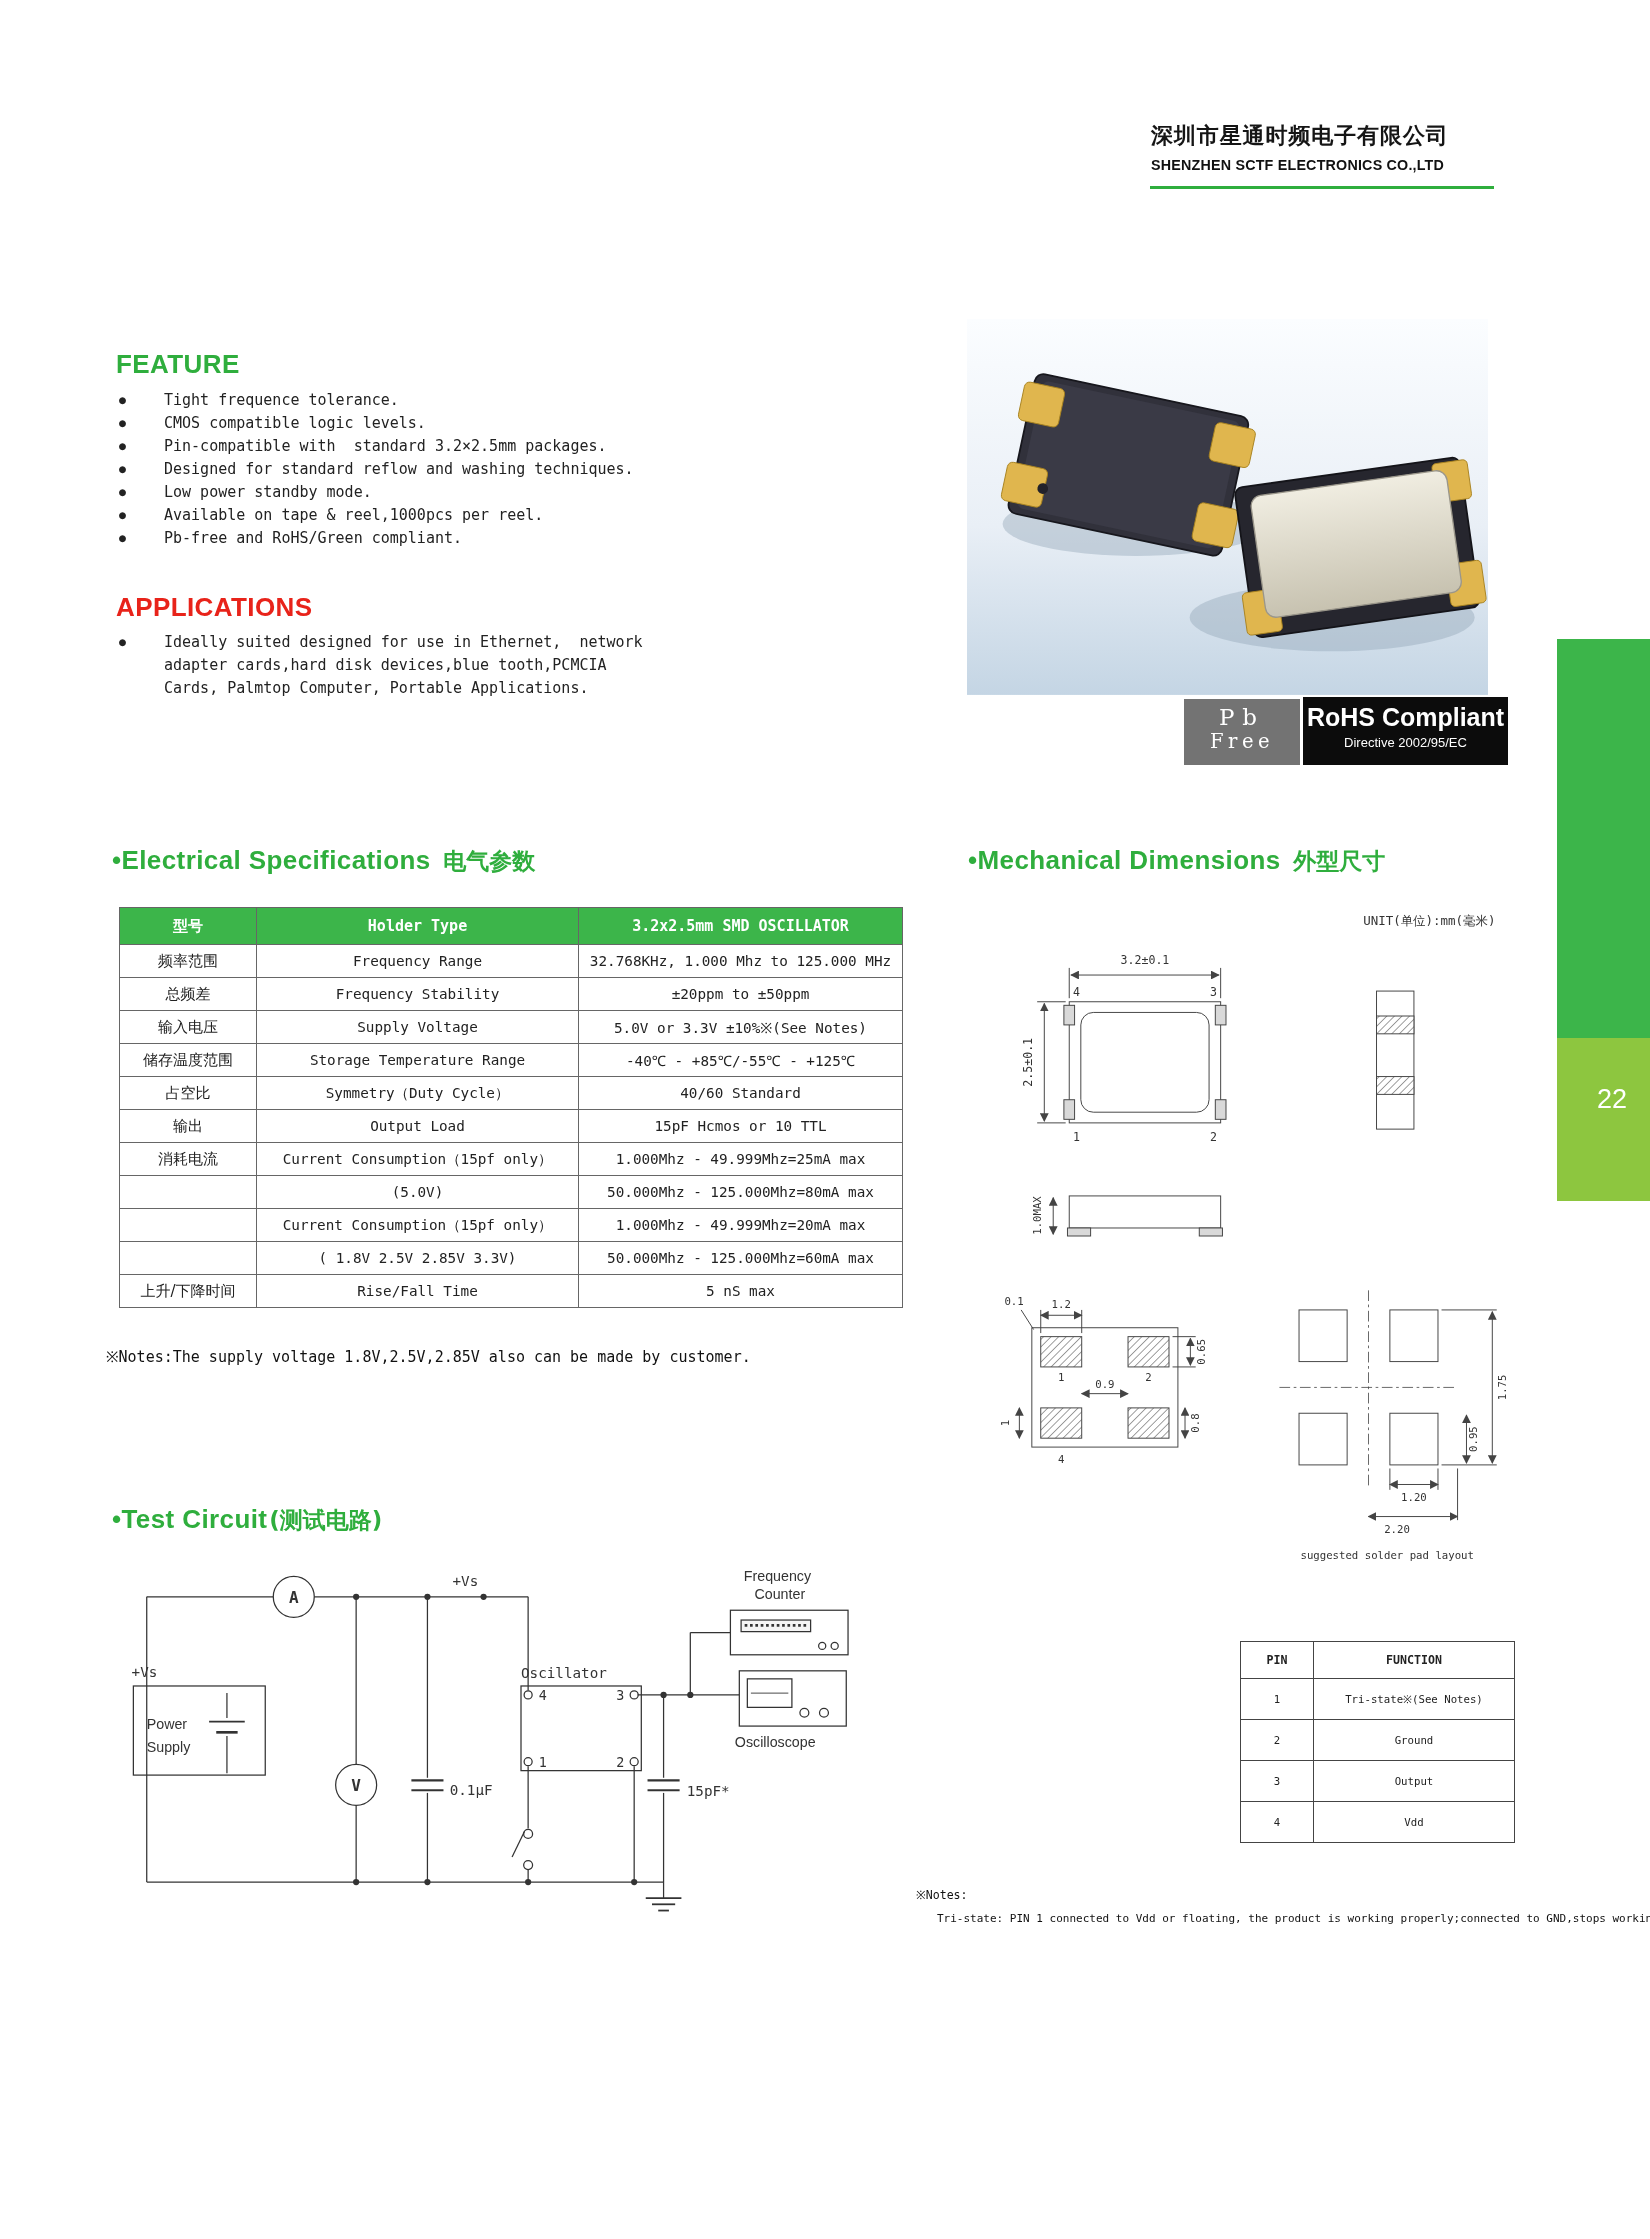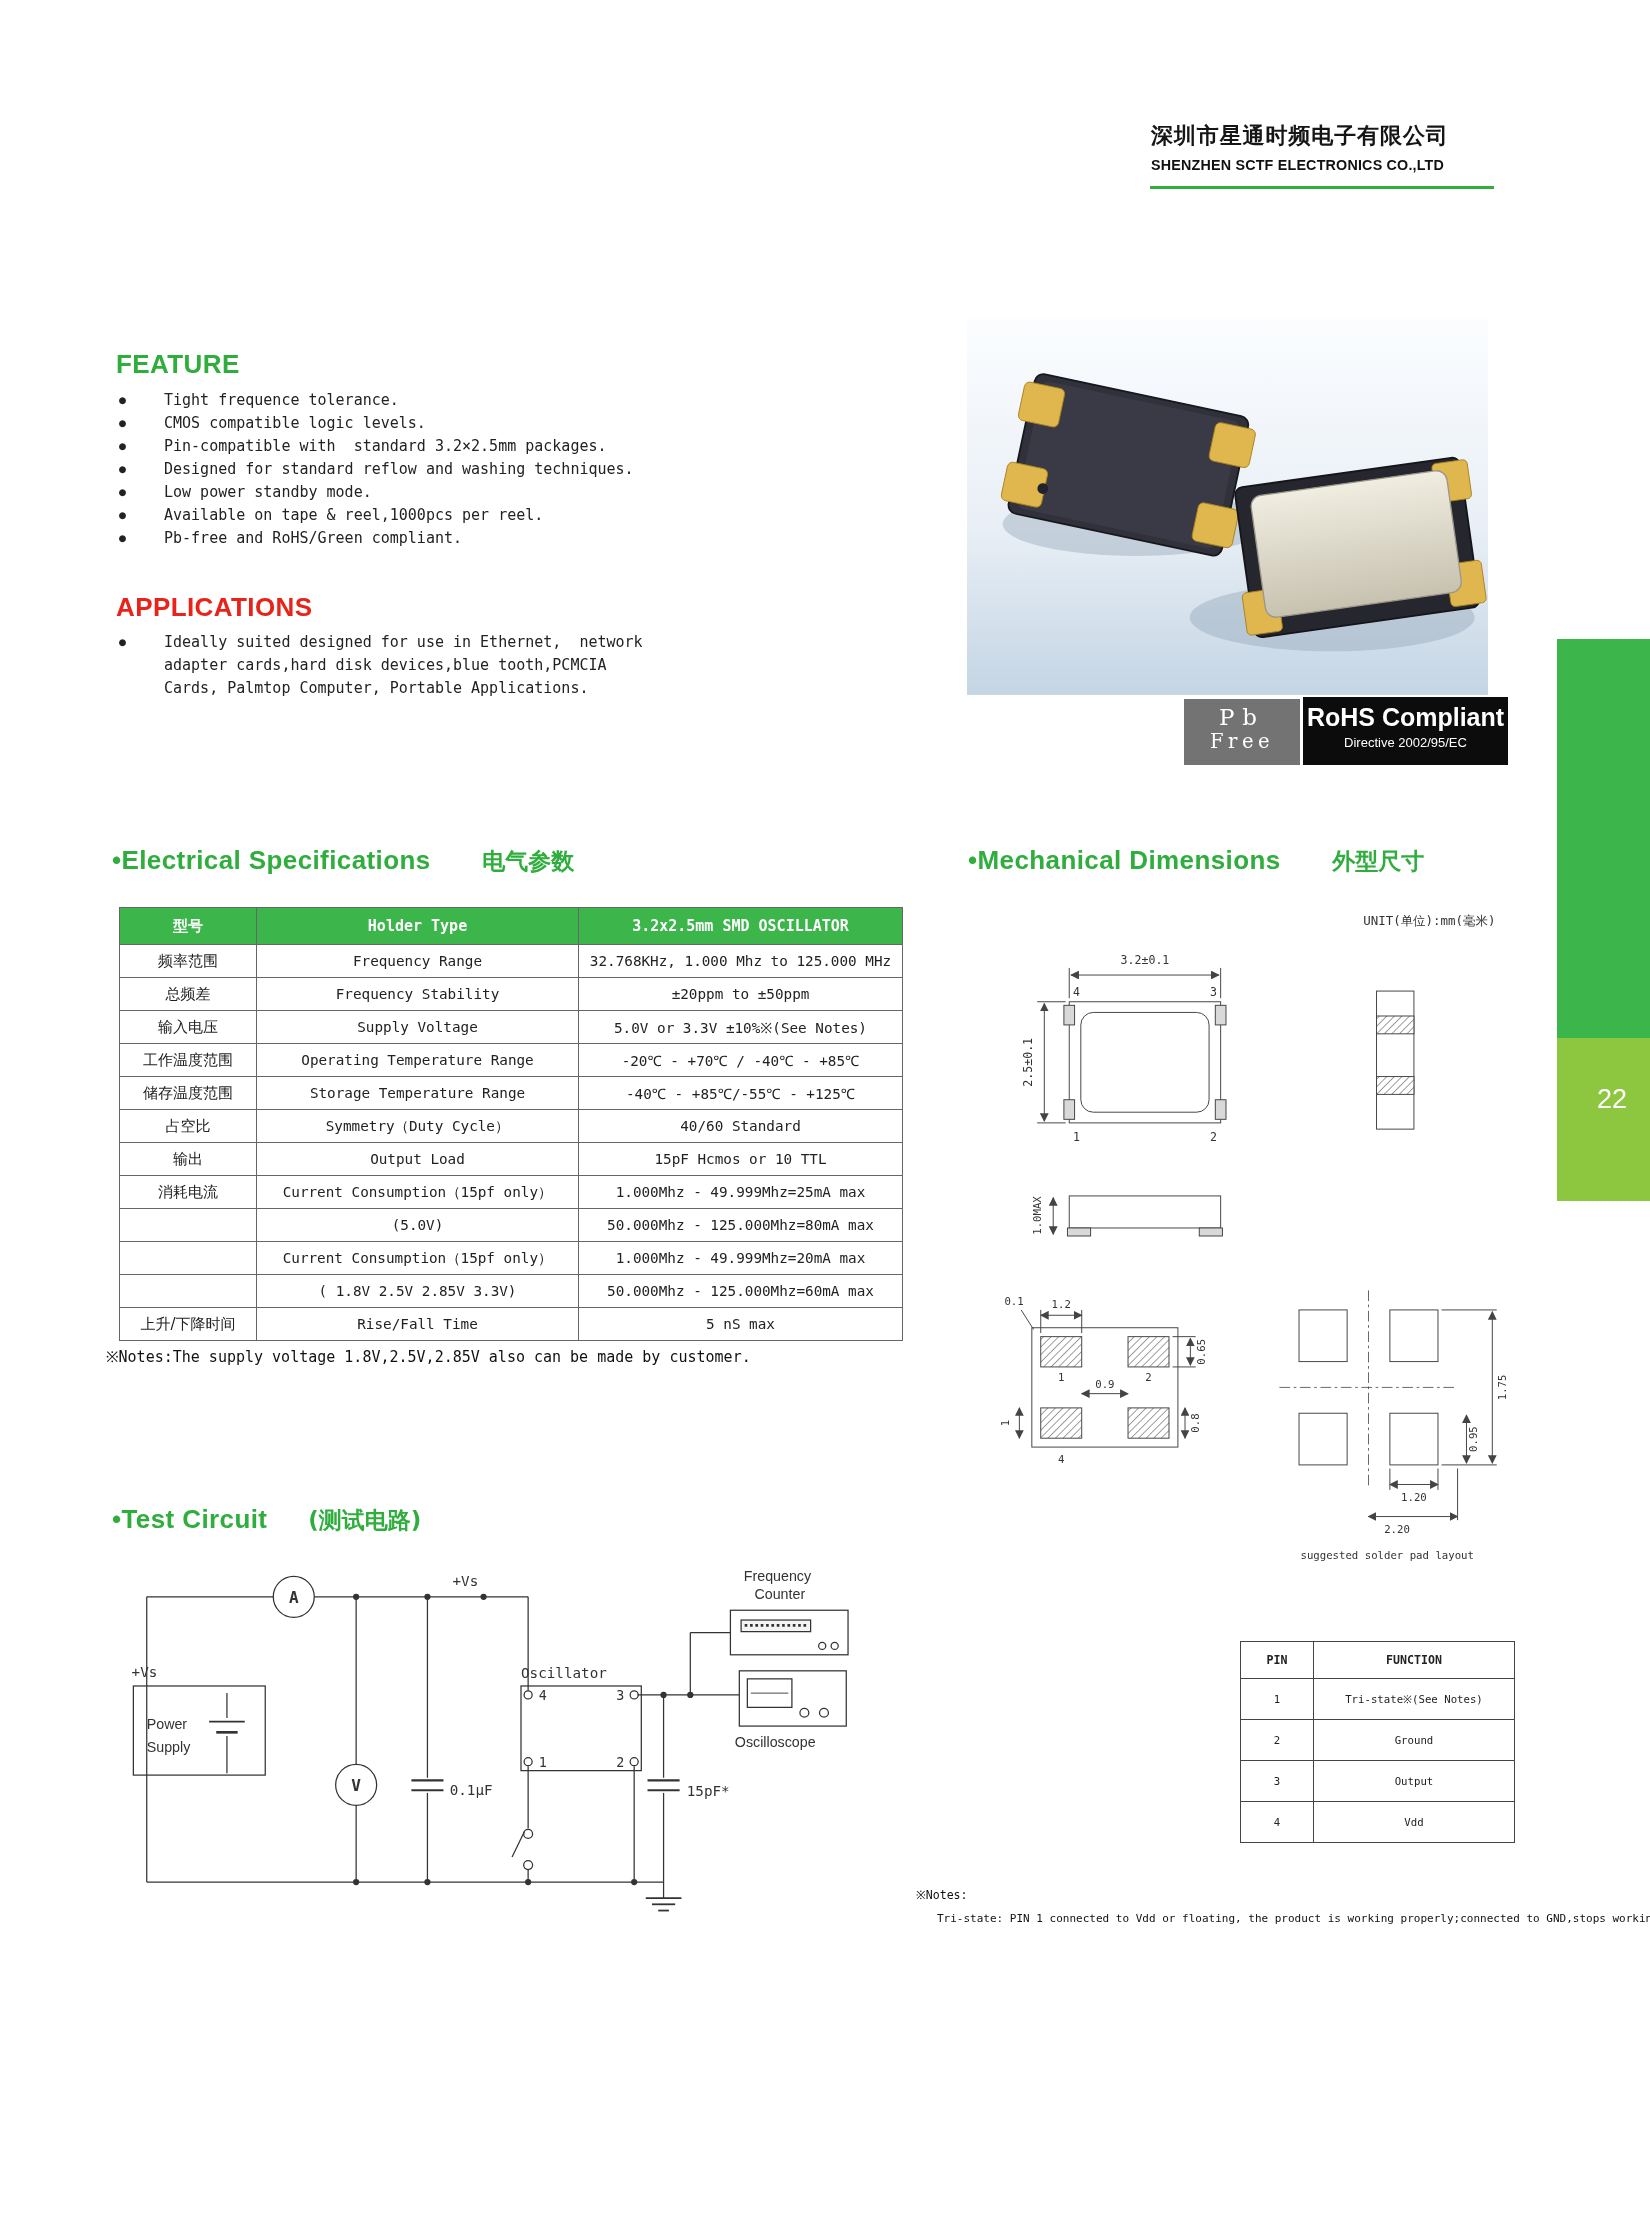--- a/index.html
+++ b/index.html
@@ -4,21 +4,21 @@
 <style>
   html,body{margin:0;padding:0;}
   body{width:1650px;height:2239px;position:relative;background:#fff;overflow:hidden;
        font-family:"DejaVu Sans Mono",monospace;color:#222;}
   .abs{position:absolute;}
   
   .sec-title{font-family:"Liberation Sans",sans-serif;font-weight:bold;font-size:26px;letter-spacing:0.4px;}
   .green{color:#2fae3d;}
   .red{color:#e8231a;}
   .cn-title{font-family:"DejaVu Sans",sans-serif;font-size:23px;color:#2fae3d;font-weight:600;margin-left:12.5px;}
-  .heading-row{display:flex;align-items:baseline;gap:39px;}
+  .heading-row{display:flex;align-items:baseline;}
   
   .company-cn{font-family:"DejaVu Sans",sans-serif;font-weight:bold;font-size:22px;color:#151515;letter-spacing:0.9px;}
   .company-en{font-family:"Liberation Sans",sans-serif;font-weight:bold;font-size:14.3px;color:#111;margin-top:6.2px;letter-spacing:0.2px;}
   .header-rule{background:#2fae3d;height:2.7px;}
   
   .li{display:flex;align-items:flex-start;line-height:23px;font-size:15px;color:#222;}
   .bullet{width:45px;font-size:11.6px;line-height:23px;flex:none;}
   .li-text{white-space:pre-wrap;}
   
   .pb-badge{background:#737373;color:#fff;text-align:center;font-family:"DejaVu Serif",serif;}
@@ -183,25 +183,20 @@
         </tr>
       <tr>
           <td class="cn">总频差</td>
           <td>Frequency Stability</td>
           <td>±20ppm  to ±50ppm</td>
         </tr>
       <tr>
           <td class="cn">输入电压</td>
           <td>Supply Voltage</td>
           <td>5.0V or 3.3V ±10%※(See Notes)</td>
-        </tr>
-      <tr>
-          <td class="cn">工作温度范围</td>
-          <td>Operating Temperature Range</td>
-          <td>-20℃ - +70℃ / -40℃ - +85℃</td>
         </tr>
       <tr>
           <td class="cn">储存温度范围</td>
           <td>Storage Temperature Range</td>
           <td>-40℃ - +85℃/-55℃ - +125℃</td>
         </tr>
       <tr>
           <td class="cn">占空比</td>
           <td>Symmetry（Duty Cycle）</td>
           <td>40/60 Standard</td>

